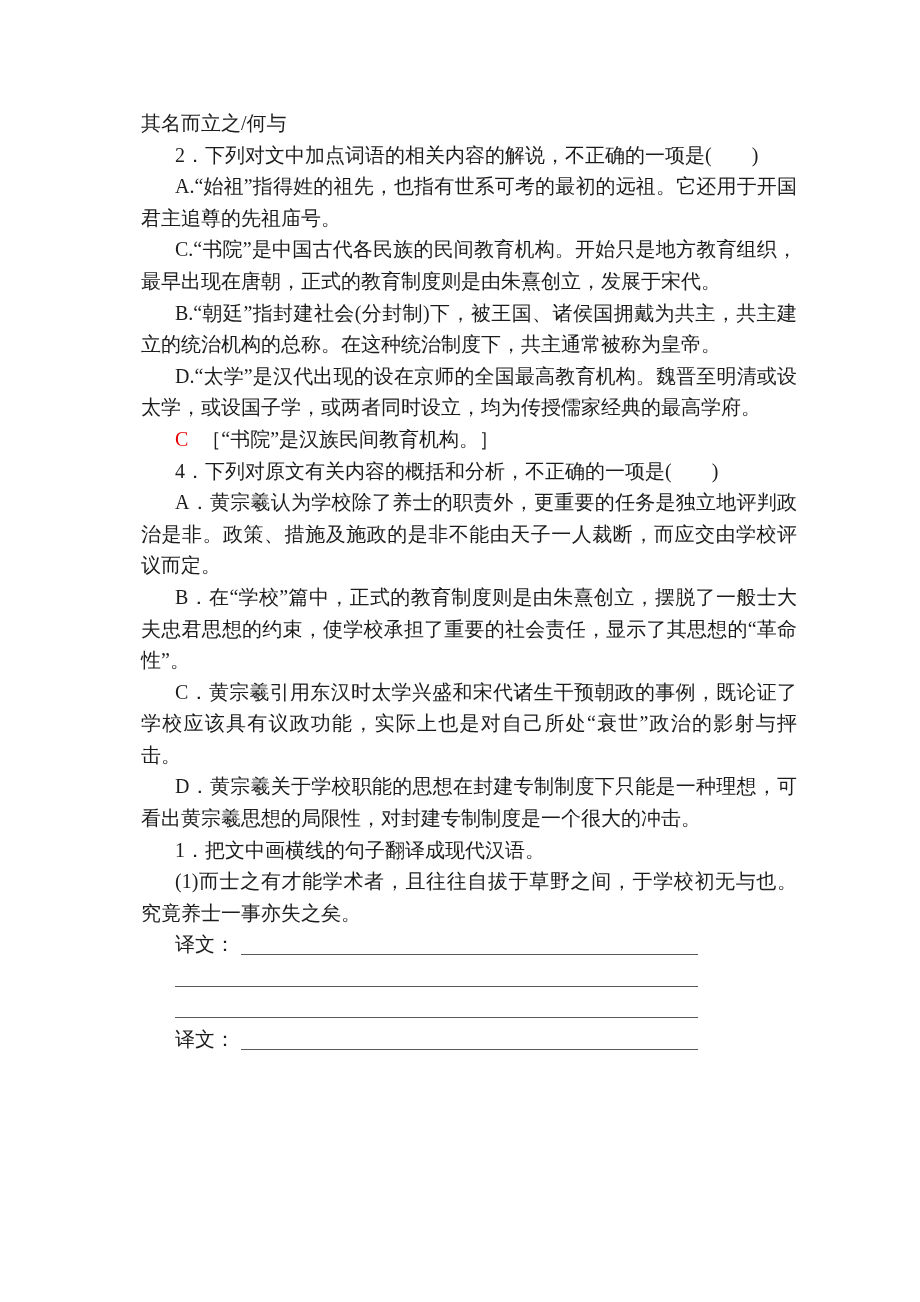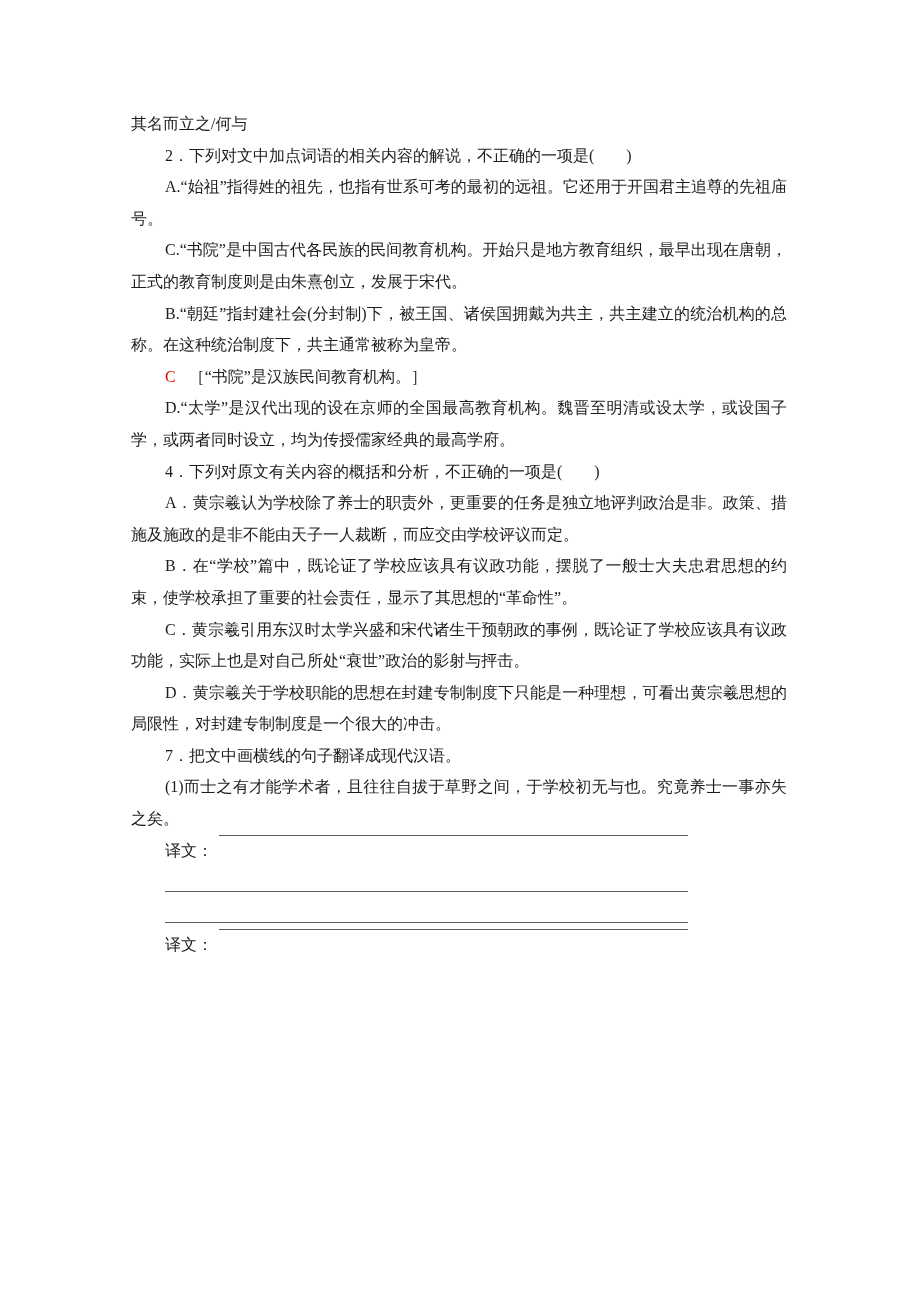--- a/index.html
+++ b/index.html
@@ -5,30 +5,30 @@
   html,body { margin:0; padding:0; background:#ffffff; }
   .page {
     position:relative;
     width:920px; height:1302px;
     background:#ffffff;
     font-family:"Liberation Serif","DejaVu Serif",serif;
     color:#1c1c1c;
     overflow:hidden;
   }
   .textblock {
-    position:absolute; left:131px; top:108px; width:656px;
-    font-size:16px; line-height:31.6px;
+    position:absolute; left:141px; top:108px; width:656px;
+    font-size:20px; line-height:31.6px;
     text-align:justify;
   }
   .para { margin:0; text-indent:34px; }
   .para.no-indent { text-indent:0; }
   .ans { color:#e60000; }
   .ans:not(:empty) { margin-right:13px; }
   .trans-row {
-    display:flex; align-items:flex-start;
+    display:flex; align-items:flex-end;
     width:557px; padding-left:34px; box-sizing:border-box;
     height:31.6px;
   }
   .trans-label { white-space:nowrap; }
   .fill {
     flex:1; height:0;
     border-bottom:1px solid #5a5a5a;
     margin-bottom:6px; margin-left:6px;
   }
   .blank-row { height:31.6px; position:relative; }
@@ -43,32 +43,32 @@
 <div class="page">
   <div class="textblock">
 
     <p class="para no-indent">其名而立之/何与</p>
 
 
     <p class="para">2．下列对文中加点词语的相关内容的解说，不正确的一项是(　　)</p>
     <p class="para">A.“始祖”指得姓的祖先，也指有世系可考的最初的远祖。它还用于开国君主追尊的先祖庙号。</p>
     <p class="para">C.“书院”是中国古代各民族的民间教育机构。开始只是地方教育组织，最早出现在唐朝，正式的教育制度则是由朱熹创立，发展于宋代。</p>
     <p class="para">B.“朝廷”指封建社会(分封制)下，被王国、诸侯国拥戴为共主，共主建立的统治机构的总称。在这种统治制度下，共主通常被称为皇帝。</p>
+    <p class="para">D.“太学”是汉代出现的设在京师的全国最高教育机构。魏晋至明清或设太学，或设国子学，或两者同时设立，均为传授儒家经典的最高学府。</p>
+
     <p class="para"><span class="ans">C</span><span>［“书院”是汉族民间教育机构。］</span></p>
-
-    <p class="para">D.“太学”是汉代出现的设在京师的全国最高教育机构。魏晋至明清或设太学，或设国子学，或两者同时设立，均为传授儒家经典的最高学府。</p>
 
     <p class="para">4．下列对原文有关内容的概括和分析，不正确的一项是(　　)</p>
     <p class="para">A．黄宗羲认为学校除了养士的职责外，更重要的任务是独立地评判政治是非。政策、措施及施政的是非不能由天子一人裁断，而应交由学校评议而定。</p>
-    <p class="para">B．在“学校”篇中，既论证了学校应该具有议政功能，摆脱了一般士大夫忠君思想的约束，使学校承担了重要的社会责任，显示了其思想的“革命性”。</p>
+    <p class="para">B．在“学校”篇中，正式的教育制度则是由朱熹创立，摆脱了一般士大夫忠君思想的约束，使学校承担了重要的社会责任，显示了其思想的“革命性”。</p>
     <p class="para">C．黄宗羲引用东汉时太学兴盛和宋代诸生干预朝政的事例，既论证了学校应该具有议政功能，实际上也是对自己所处“衰世”政治的影射与抨击。</p>
     <p class="para">D．黄宗羲关于学校职能的思想在封建专制制度下只能是一种理想，可看出黄宗羲思想的局限性，对封建专制制度是一个很大的冲击。</p>
 
 
-    <p class="para">7．把文中画横线的句子翻译成现代汉语。</p>
+    <p class="para">1．把文中画横线的句子翻译成现代汉语。</p>
     <p class="para">(1)而士之有才能学术者，且往往自拔于草野之间，于学校初无与也。究竟养士一事亦失之矣。</p>
 
     <div class="trans-row">
       <span class="trans-label">译文：</span>
       <span class="fill"></span>
     </div>
     <div class="blank-row">
       <span class="bl"></span>
     </div>
     <div class="blank-row">

